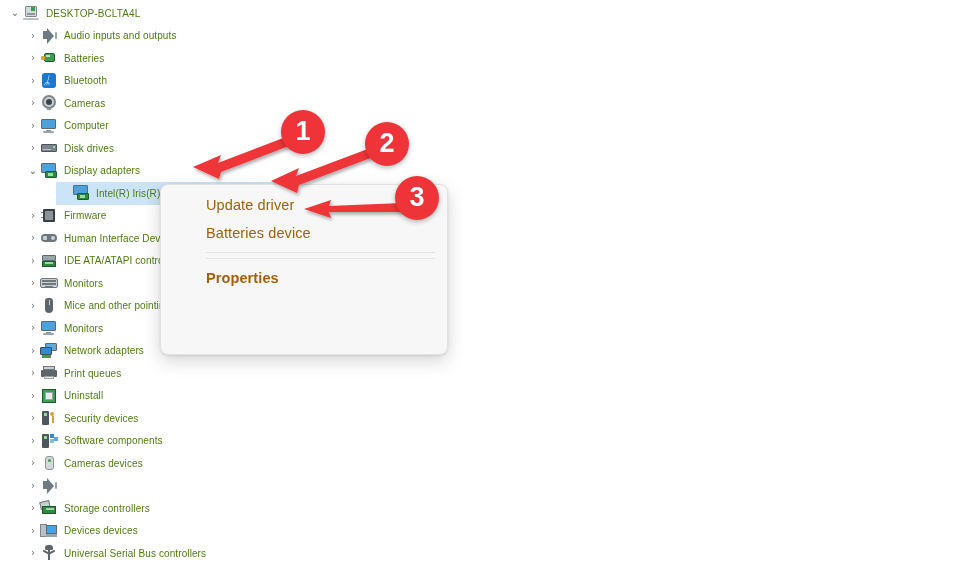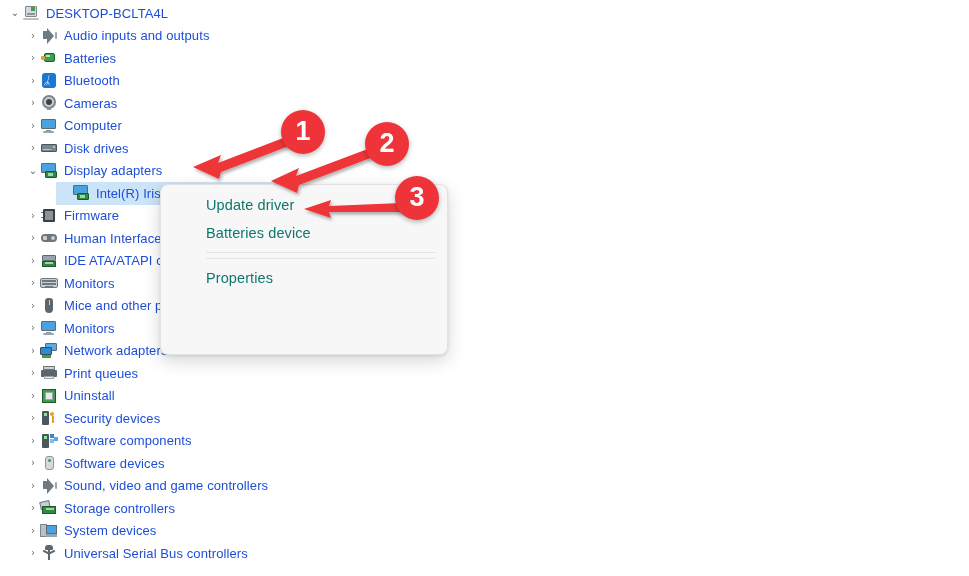--- a/index.html
+++ b/index.html
@@ -33,22 +33,22 @@
     color: #6b6b6b;
     line-height: 1;
     font-family: "DejaVu Sans", sans-serif;
   }
   .tree-row .node-icon {
     width: 18px; min-width: 18px; height: 16px;
     margin-right: 6px;
     position: relative;
   }
   .tree-row .node-label {
-    font-size: 13px;
-    color: #1d4ed8;
+    font-size: 10px;
+    color: #4d7c0f;
     letter-spacing: 0.1px;
   }
 
   .lvl0 { padding-left: 8px; }
   .lvl1 { padding-left: 26px; }
   .lvl2 { padding-left: 58px; }
 
   .tree-row.selected .sel-bg {
     position: absolute;
     left: 56px;
@@ -191,24 +191,24 @@
     box-shadow: 0 6px 18px rgba(0,0,0,0.16), 0 1px 3px rgba(0,0,0,0.10);
     padding: 6px 0 6px 0;
     z-index: 20;
   }
   .menu-item {
     height: 28px;
     display: flex;
     align-items: center;
     padding-left: 45px;
     font-size: 14.5px;
-    color: #0f766e;
+    color: #a16207;
     letter-spacing: 0.1px;
   }
-  .menu-item.bold { font-weight: normal; }
+  .menu-item.bold { font-weight: bold; }
   .menu-sep {
     height: 1px;
     background: #e4e4e4;
     margin: 5px 12px 5px 45px;
   }
 
   
   #annotations {
     position: absolute;
     left:0; top:0; width:969px; height:576px;
@@ -425,48 +425,47 @@
           <i class="ic b3"></i>
         </span>
         <span class="node-label">Software components</span>
       </div>
       <div class="tree-row lvl1">
         <span class="chevron">›</span>
         <span class="node-icon i-swd">
           <i class="ic cyl"></i>
           <i class="ic dot"></i>
         </span>
-        <span class="node-label">Software devices</span>
+        <span class="node-label">Cameras devices</span>
       </div>
       <div class="tree-row lvl1">
         <span class="chevron">›</span>
         <span class="node-icon i-speaker">
           <i class="ic cone"></i>
           <i class="ic horn"></i>
           <i class="ic w1"></i>
         </span>
-        <span class="node-label">Sound, video and game controllers</span>
       </div>
       <div class="tree-row lvl1">
         <span class="chevron">›</span>
         <span class="node-icon i-stc">
           <i class="ic gry"></i>
           <i class="ic grn"></i>
           <i class="ic px"></i>
         </span>
         <span class="node-label">Storage controllers</span>
       </div>
       <div class="tree-row lvl1">
         <span class="chevron">›</span>
         <span class="node-icon i-sys">
           <i class="ic box"></i>
           <i class="ic scr"></i>
           <i class="ic base"></i>
         </span>
-        <span class="node-label">System devices</span>
+        <span class="node-label">Devices devices</span>
       </div>
       <div class="tree-row lvl1">
         <span class="chevron">›</span>
         <span class="node-icon i-usb">
           <i class="ic arm1"></i>
           <i class="ic arm2"></i>
           <i class="ic stem"></i>
           <i class="ic head"></i>
         </span>
         <span class="node-label">Universal Serial Bus controllers</span>

